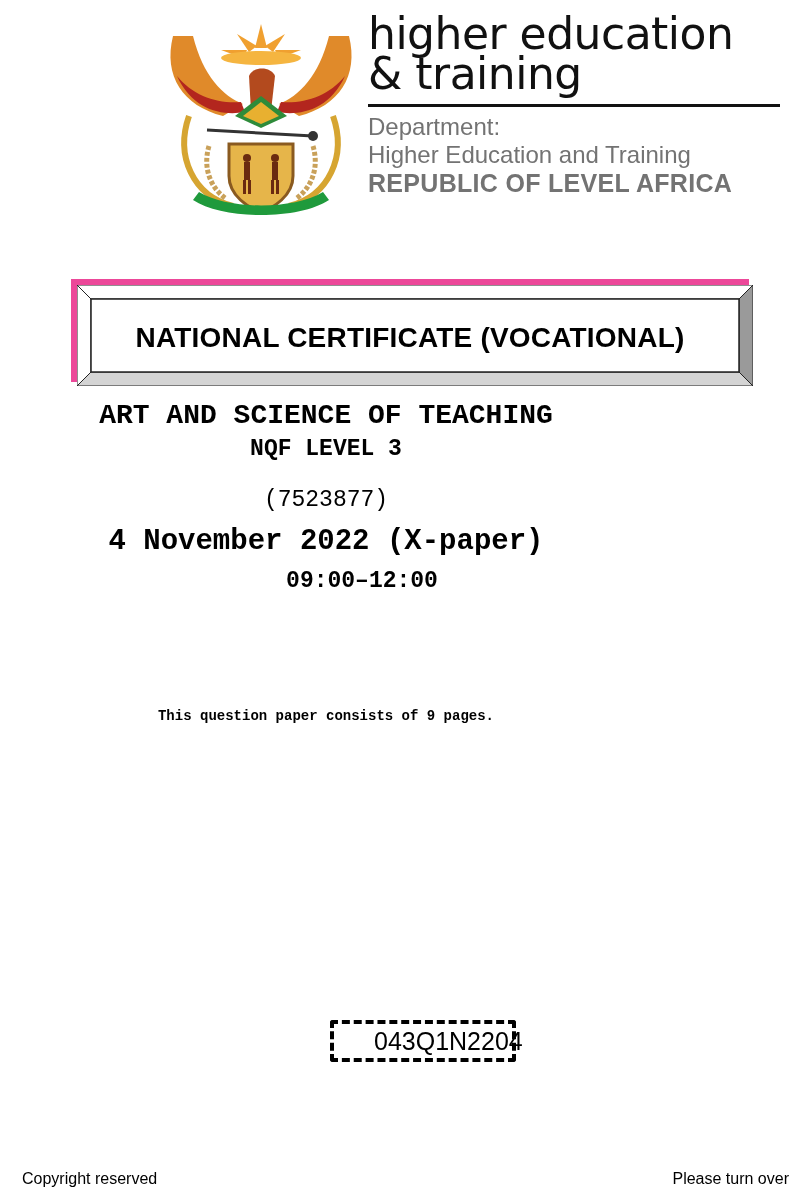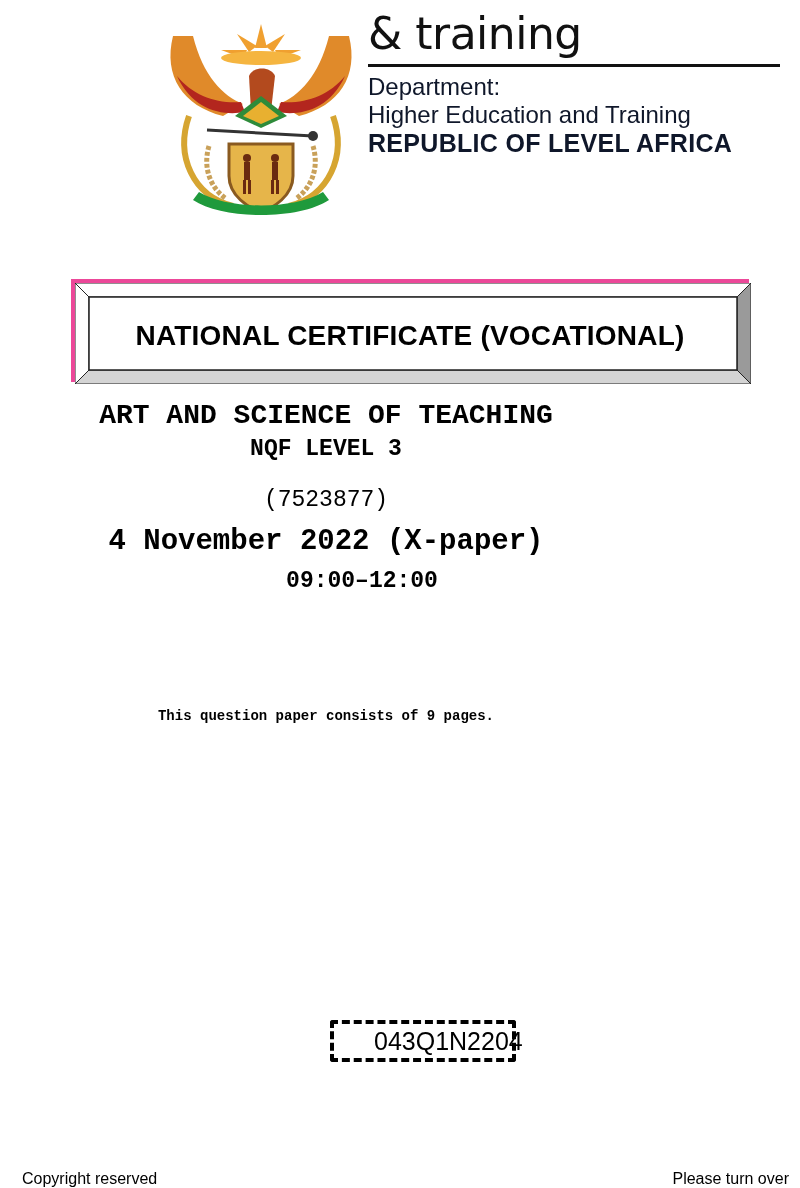--- a/index.html
+++ b/index.html
@@ -5,26 +5,26 @@
   html, body { margin: 0; padding: 0; background: #ffffff; }
   body { width: 800px; height: 1188px; position: relative; overflow: hidden;
          font-family: "Liberation Sans", sans-serif; color: #000; }
 
   .crest { position: absolute; left: 163px; top: 16px; width: 196px; height: 208px; }
 
   .dept { position: absolute; left: 368px; top: 14px; width: 414px; }
   .dept .big { font-family: "DejaVu Sans", sans-serif; font-size: 44px; line-height: 40px;
                letter-spacing: -0.5px; color: #111; white-space: nowrap; }
   .dept .rule { height: 3px; background: #111; margin-top: 10px; width: 412px; }
-  .dept .sub { font-size: 24px; line-height: 28px; color: #0f172a; white-space: nowrap; }
+  .dept .sub { font-size: 24px; line-height: 28px; color: #737373; white-space: nowrap; }
   .dept .sub1 { margin-top: 6px; }
   .dept .bold { font-weight: bold; font-size: 25px; letter-spacing: 0.3px; }
 
   .bevel { position: absolute; left: 71px; top: 279px; width: 678px; height: 103px;
-           box-sizing: border-box; border: 4px solid #ec4899; }
+           box-sizing: border-box; border: 6px solid #ec4899; }
   .bevel svg { position: absolute; left: 0; top: 0; }
   .bevel .title { position: absolute; left: 0; right: 0; top: 37px; text-align: center;
                   font-weight: bold; font-size: 28px; letter-spacing: 0.2px; }
 
   .center { position: absolute; left: 0; width: 652px; text-align: center; font-family: Liberation Mono, monospace; }
   .subject { top: 400px; font-weight: bold; font-size: 28px; }
   .level { top: 436px; font-weight: bold; font-size: 23px; }
   .code { top: 487px; font-size: 23px; }
   .date { top: 525px; font-weight: bold; font-size: 29px; }
   .time { top: 568px; font-weight: bold; font-size: 23px; padding-left: 36px; }
@@ -82,20 +82,21 @@
       <rect x="109" y="146" width="6" height="18"></rect>
       <rect x="108" y="164" width="3" height="14"></rect>
       <rect x="113" y="164" width="3" height="14"></rect>
     </g>
 
     <path d="M30,184 C60,204 136,204 166,184 L160,176 C130,194 66,194 36,176 Z" fill="#1f9a3c"></path>
   </svg>
 </div>
 
 <div class="dept">
+  <div class="big">higher education</div>
   <div class="big">&amp; training</div>
   <div class="rule"></div>
   <div class="sub sub1">Department:</div>
   <div class="sub">Higher Education and Training</div>
   <div class="sub bold">REPUBLIC OF LEVEL AFRICA</div>
 </div>
 
 <div class="bevel">
   <svg width="676" height="101" viewBox="0 0 676 101">
     <polygon points="0,0 676,0 662,14 14,14" fill="#ffffff" stroke="#222" stroke-width="1"></polygon>

